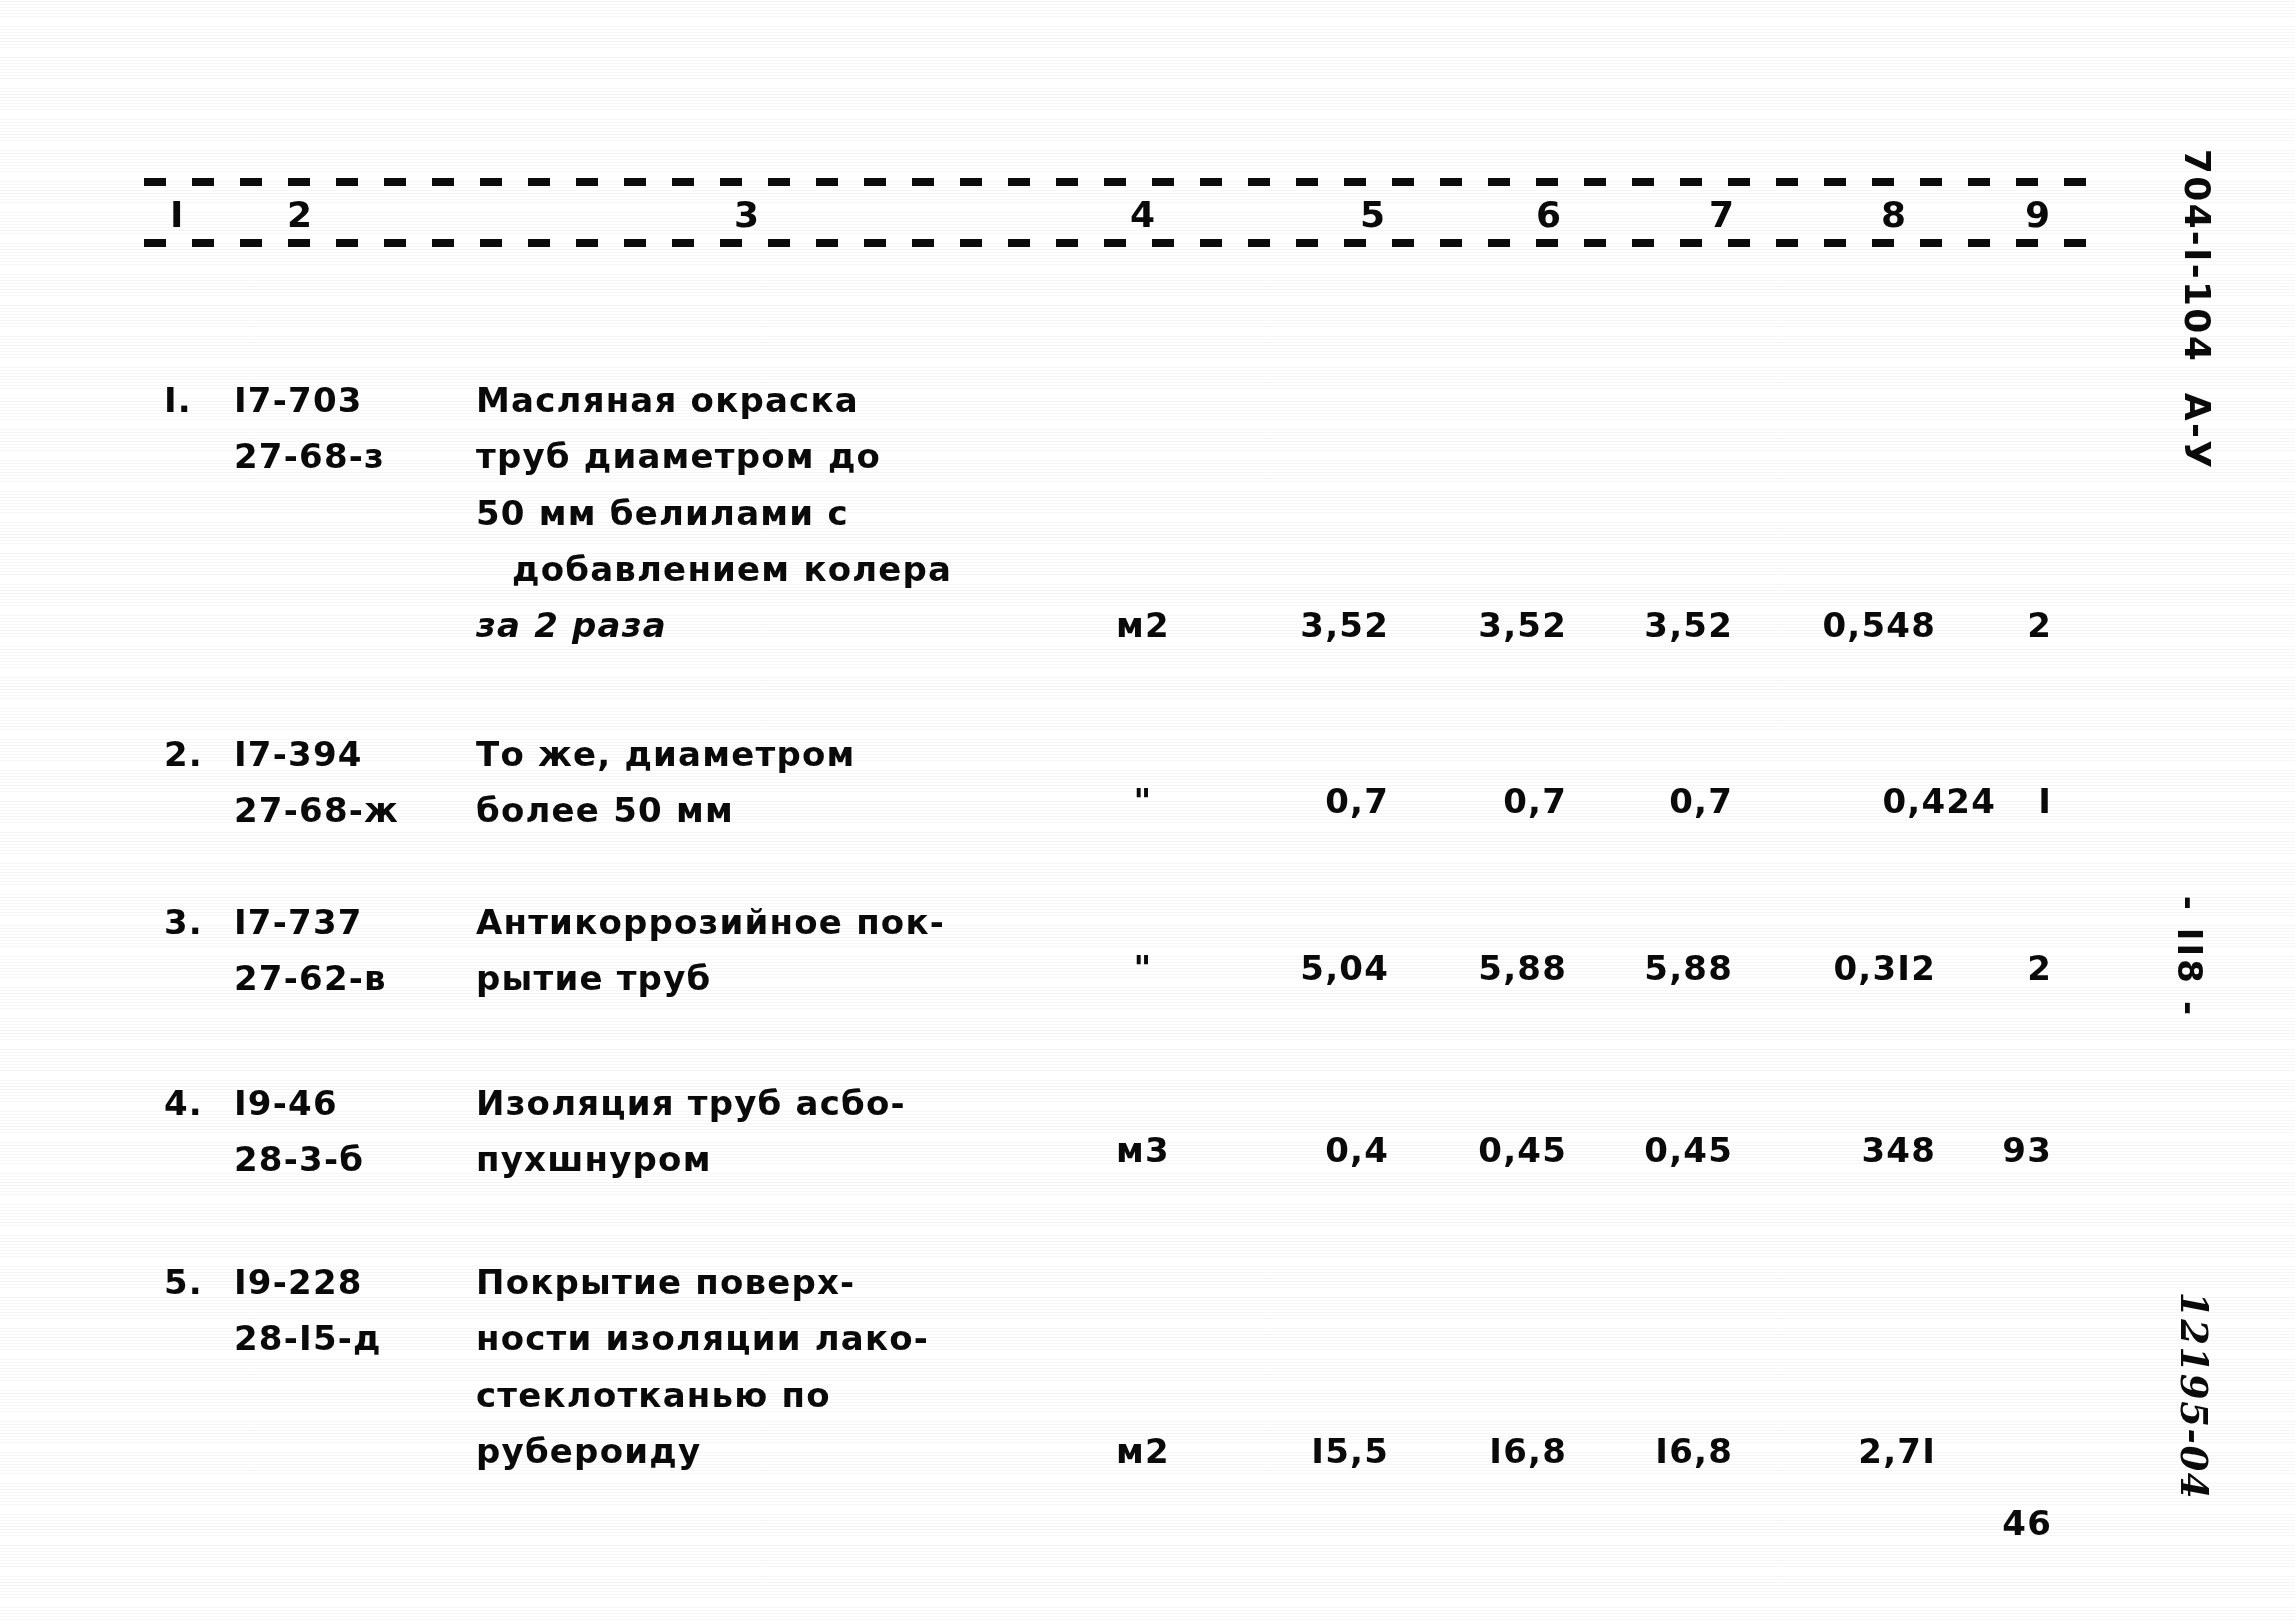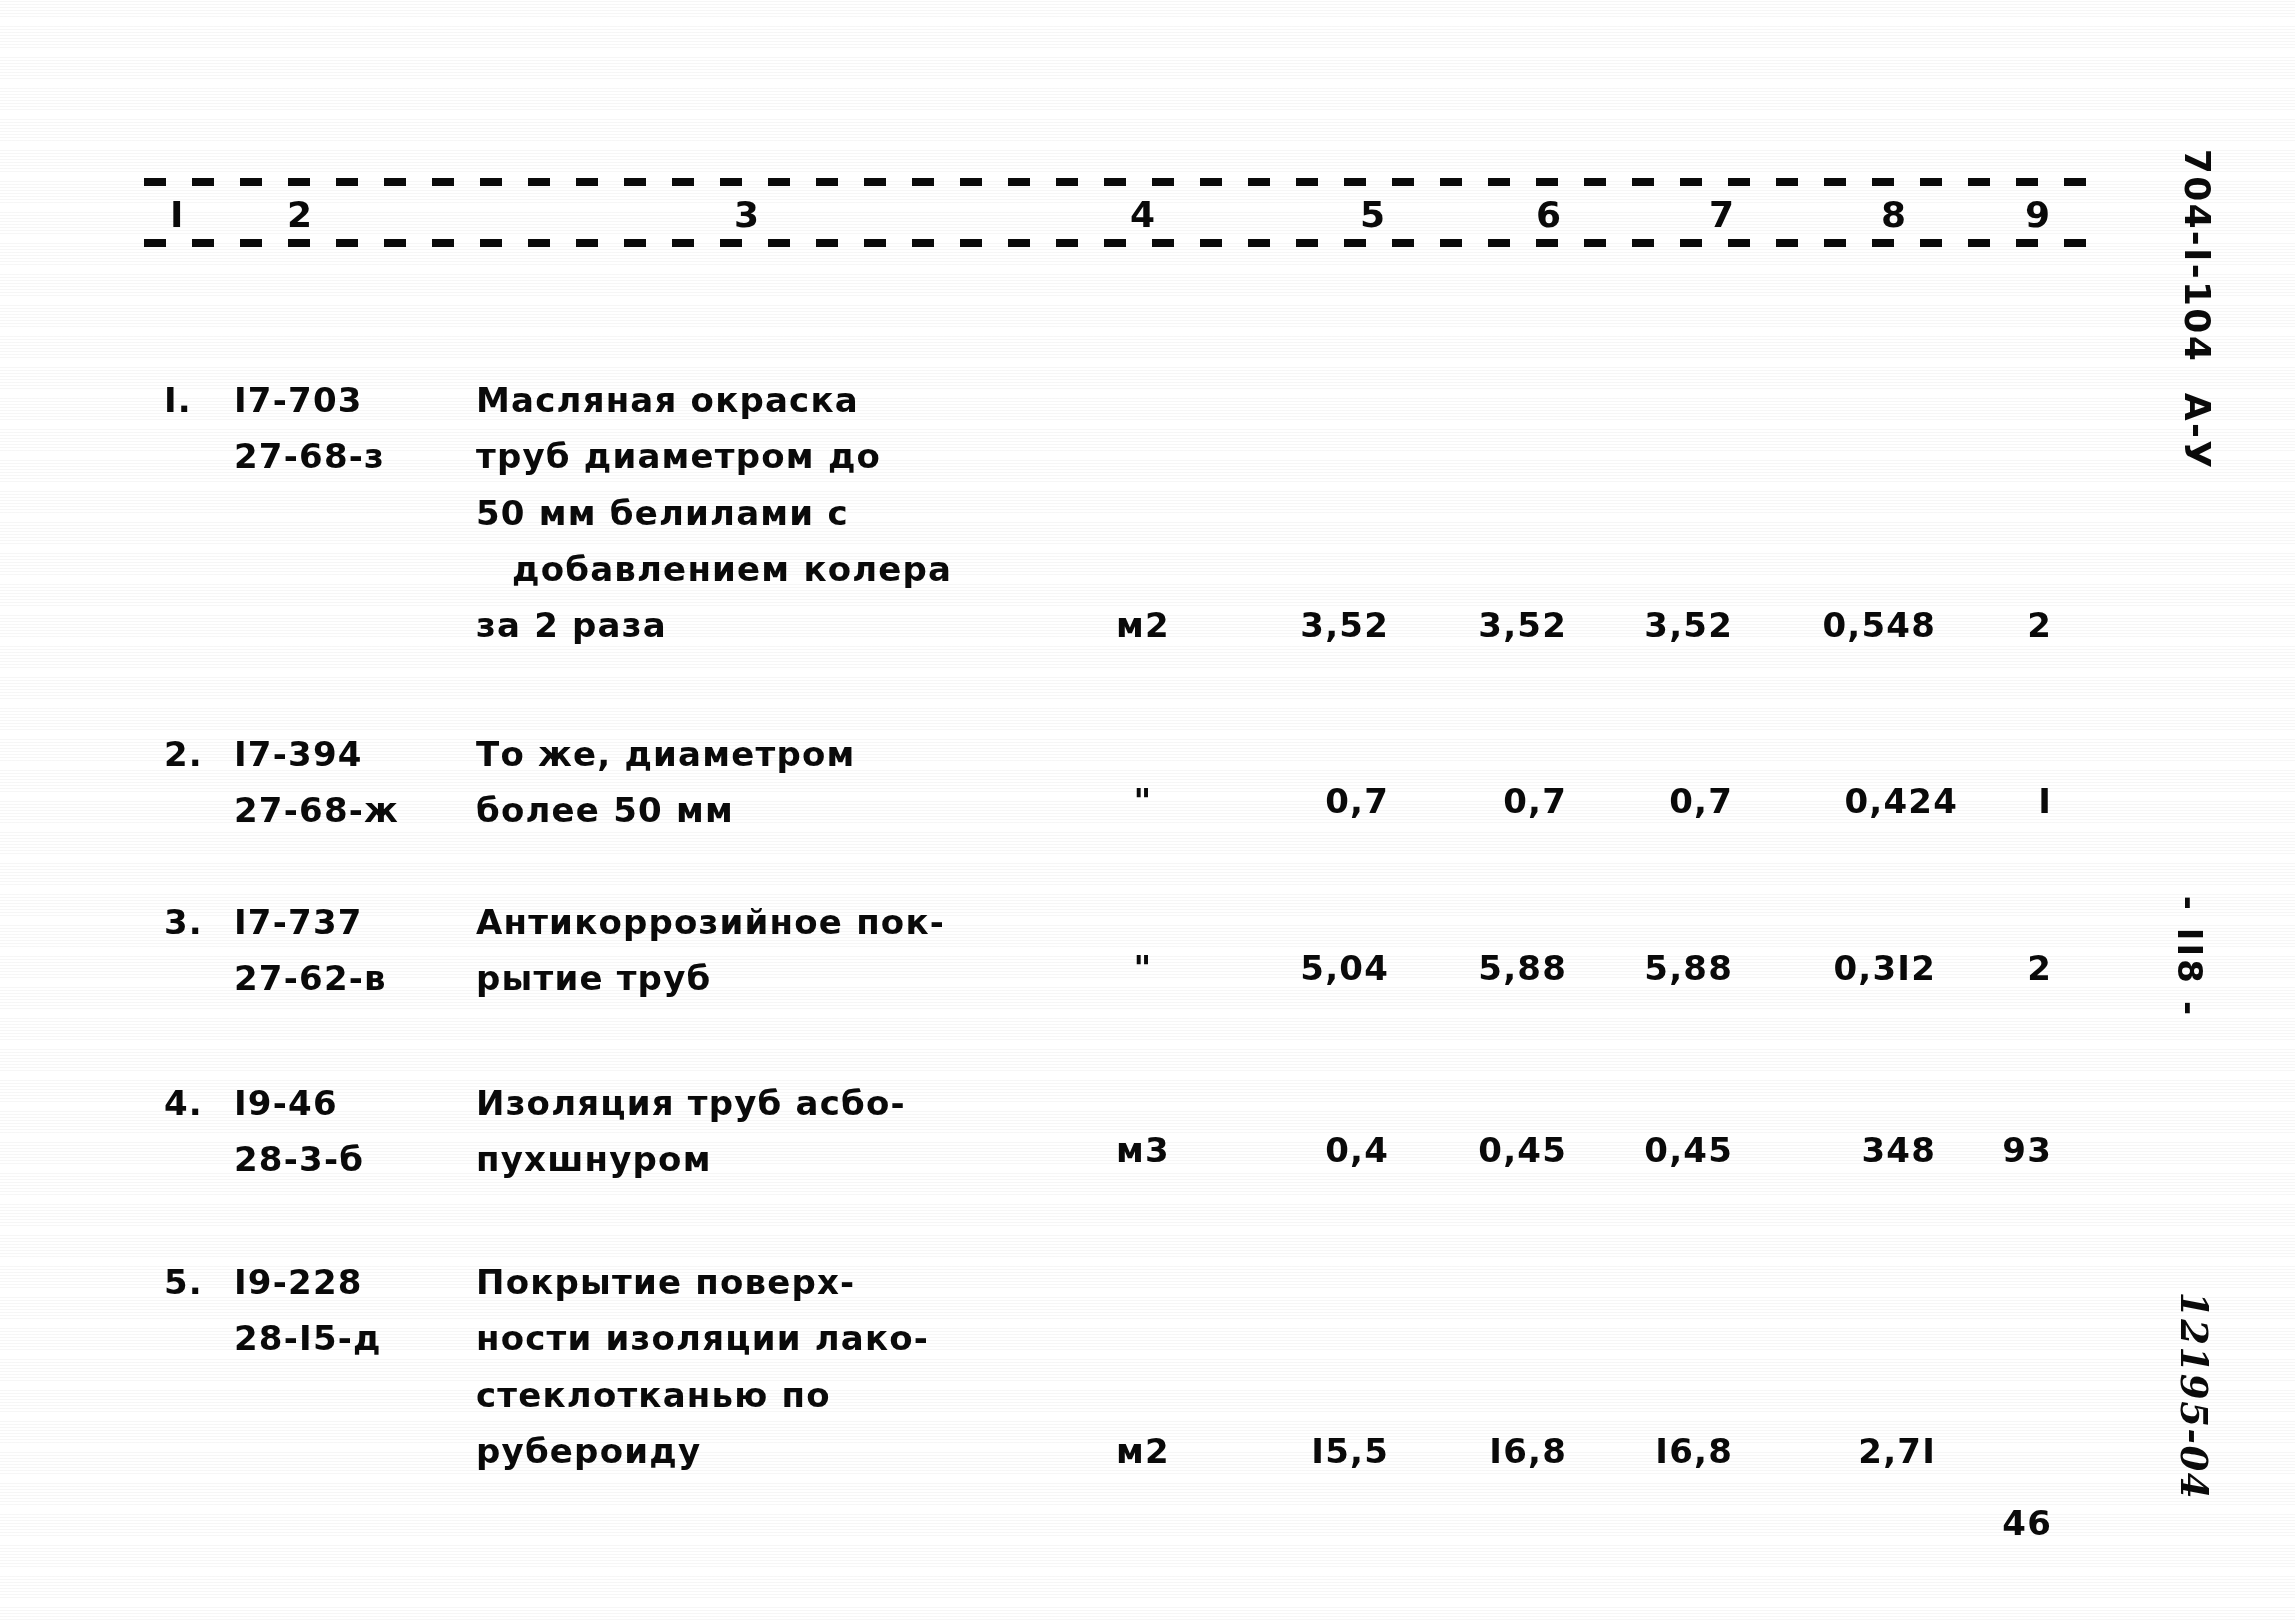--- a/index.html
+++ b/index.html
@@ -119,21 +119,21 @@
 
   <div class="row">
     <div class="cell" style="left:164px; top:376px;">I.</div>
     <div class="cell" style="left:234px; top:376px;">I7-703</div>
     <div class="cell" style="left:234px; top:432px;">27-68-з</div>
 
     <div class="cell" style="left:476px; top:376px;">Масляная окраска</div>
     <div class="cell" style="left:476px; top:432px;">труб диаметром до</div>
     <div class="cell" style="left:476px; top:489px;">50 мм белилами с</div>
     <div class="cell" style="left:476px; top:545px;margin-left:36px;">добавлением колера</div>
-    <div class="cell" style="left:476px; top:601px;">за 2 раза</div>
+    <div class="cell" style="left:476px; top:601px;font-style:italic;">за 2 раза</div>
 
     <div class="cell center" style="left:1108px; top:601px; width:70px;">м2</div>
     <div class="cell num" style="left:1233px; top:601px; width:156px;">3,52</div>
     <div class="cell num" style="left:1411px; top:601px; width:156px;">3,52</div>
     <div class="cell num" style="left:1577px; top:601px; width:156px;">3,52</div>
     <div class="cell num" style="left:1741px; top:601px; width:195px;">0,548</div>
     <div class="cell num" style="left:1951px; top:601px; width:101px;">2</div>
   </div>
 
   <div class="row">
@@ -141,21 +141,21 @@
     <div class="cell" style="left:234px; top:730px;">I7-394</div>
     <div class="cell" style="left:234px; top:786px;">27-68-ж</div>
 
     <div class="cell" style="left:476px; top:730px;">То же, диаметром</div>
     <div class="cell" style="left:476px; top:786px;">более 50 мм</div>
 
     <div class="cell center" style="left:1108px; top:777px; width:70px;">"</div>
     <div class="cell num" style="left:1233px; top:777px; width:156px;">0,7</div>
     <div class="cell num" style="left:1411px; top:777px; width:156px;">0,7</div>
     <div class="cell num" style="left:1577px; top:777px; width:156px;">0,7</div>
-    <div class="cell num" style="left:1763px; top:777px; width:195px;">0,424</div>
+    <div class="cell num" style="left:1801px; top:777px; width:195px;">0,424</div>
     <div class="cell num" style="left:1951px; top:777px; width:101px;">I</div>
   </div>
 
   <div class="row">
     <div class="cell" style="left:164px; top:898px;">3.</div>
     <div class="cell" style="left:234px; top:898px;">I7-737</div>
     <div class="cell" style="left:234px; top:954px;">27-62-в</div>
 
     <div class="cell" style="left:476px; top:898px;">Антикоррозийное пок-</div>
     <div class="cell" style="left:476px; top:954px;">рытие труб</div>

